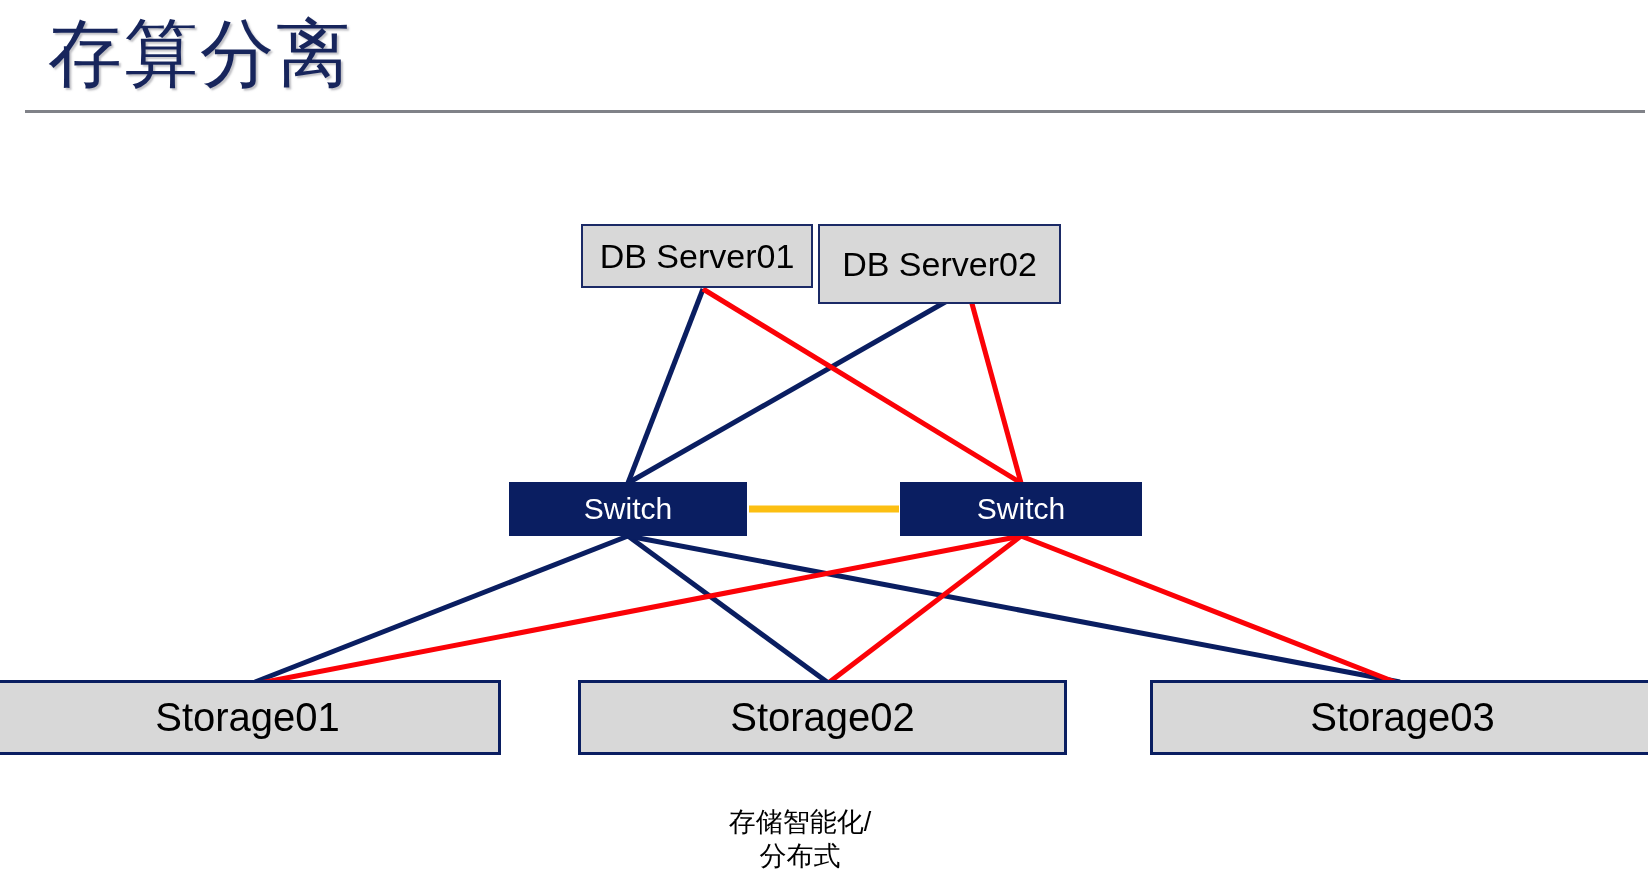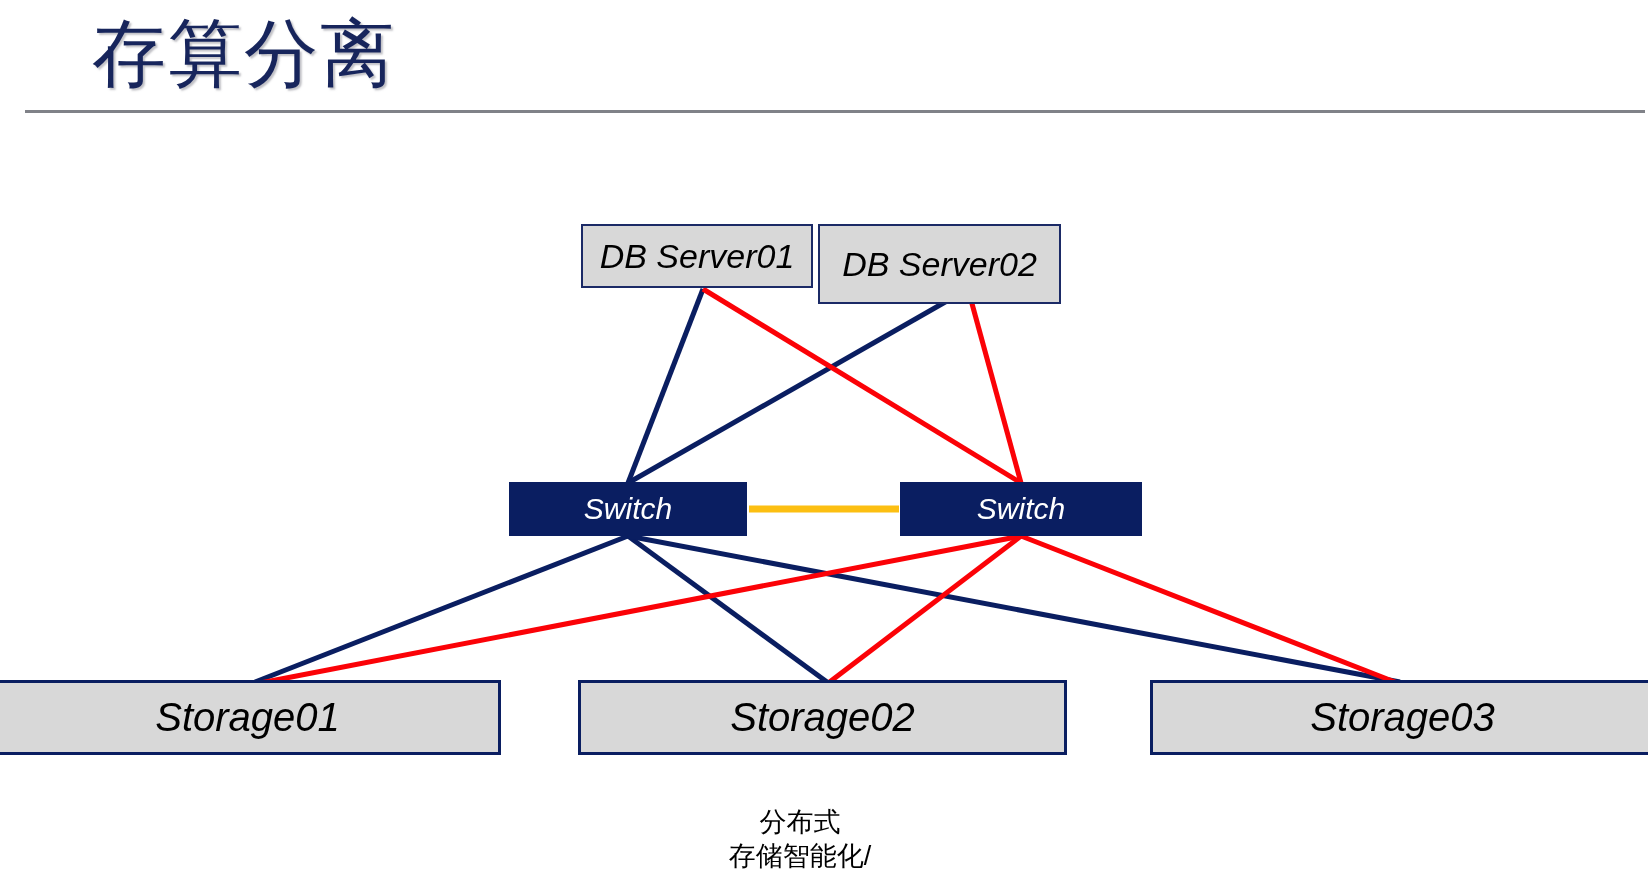--- a/index.html
+++ b/index.html
@@ -28,21 +28,20 @@
     position: absolute;
     left: 48px;
     top: 4px;
     font-size: 74px;
     line-height: 100px;
     font-weight: 400;
     color: #17255c;
     letter-spacing: 2px;
     text-shadow: 2px 2px 2px rgba(140,140,150,0.55);
     white-space: nowrap;
-    margin-left: 44px;
   }
   #title-rule {
     position: absolute;
     left: 25px;
     top: 110px;
     width: 1620px;
     height: 3px;
     background: #808288;
   }
 
@@ -56,21 +55,20 @@
   }
 
   
   .node {
     position: absolute;
     display: flex;
     align-items: center;
     justify-content: center;
     text-align: center;
     white-space: nowrap;
-    font-style: italic;
   }
   .node-db {
     background: #d8d8d8;
     border: 2px solid #1b2a66;
     color: #000000;
     font-size: 34px;
   }
   .node-switch {
     background: #0a1e61;
     border: none;
@@ -168,17 +166,17 @@
 
   <div class="node node-storage" id="storage-02">
     <span>Storage02</span>
   </div>
 
   <div class="node node-storage" id="storage-03">
     <span>Storage03</span>
   </div>
 
   <div id="annotation-storage">
+    <span class="line">存储智能化/</span>
     <span class="line">分布式</span>
-    <span class="line">存储智能化/</span>
   </div>
 
 </div>
 
 </body></html>

